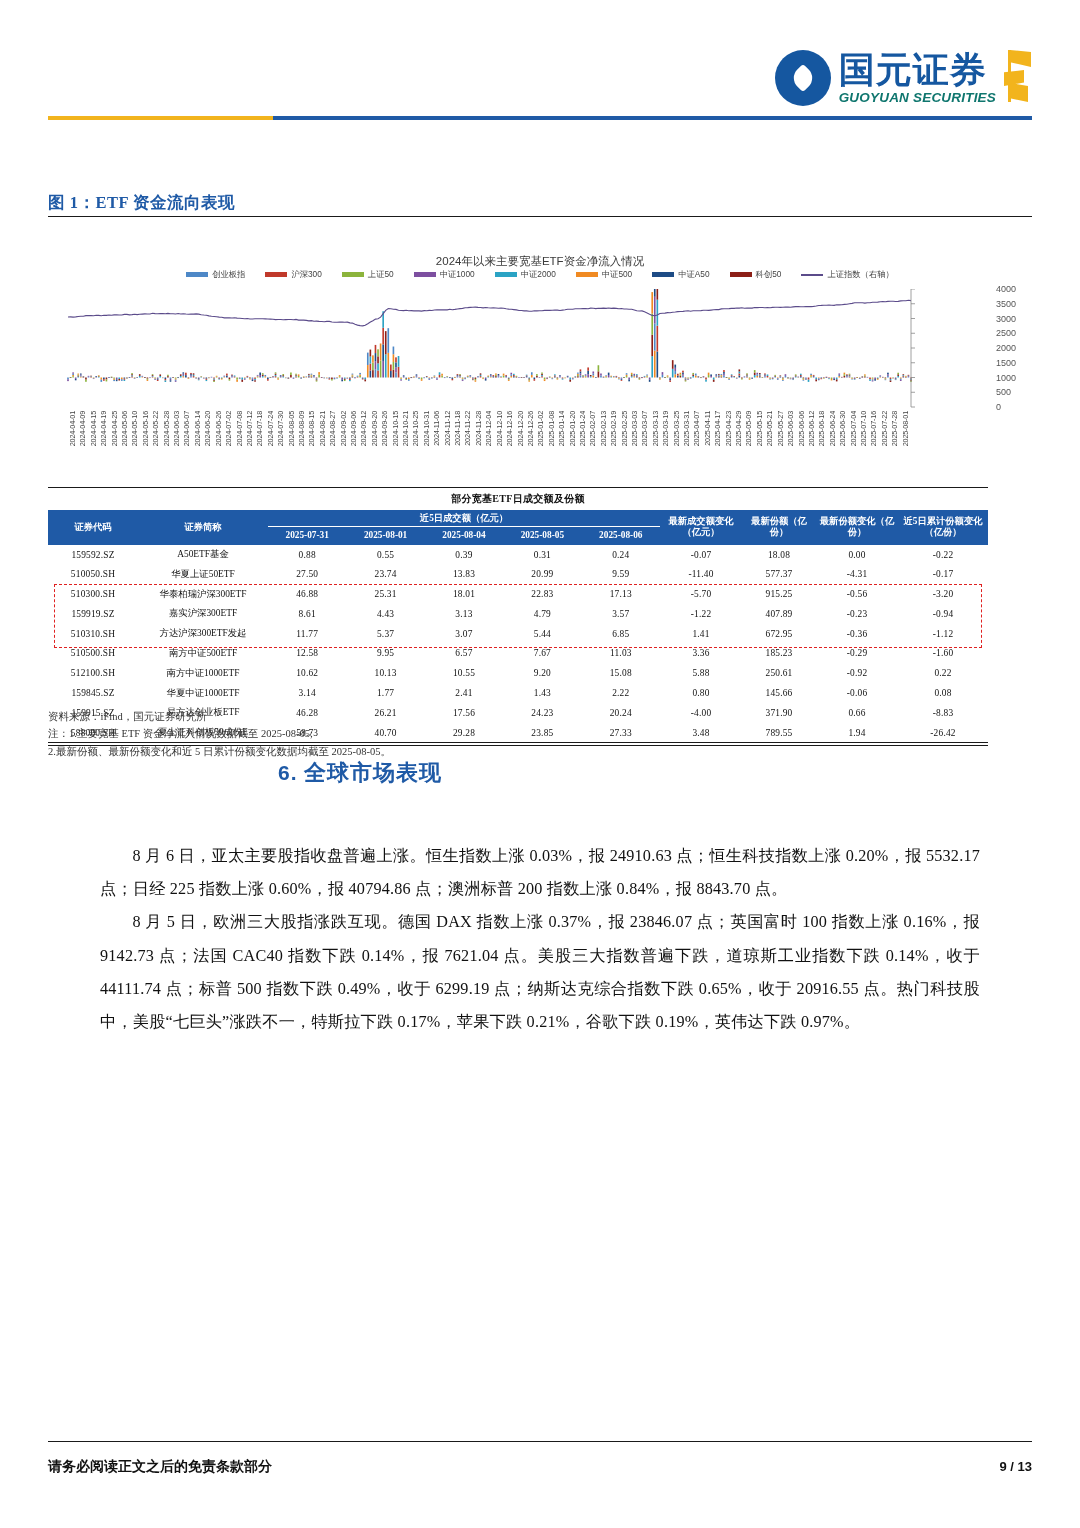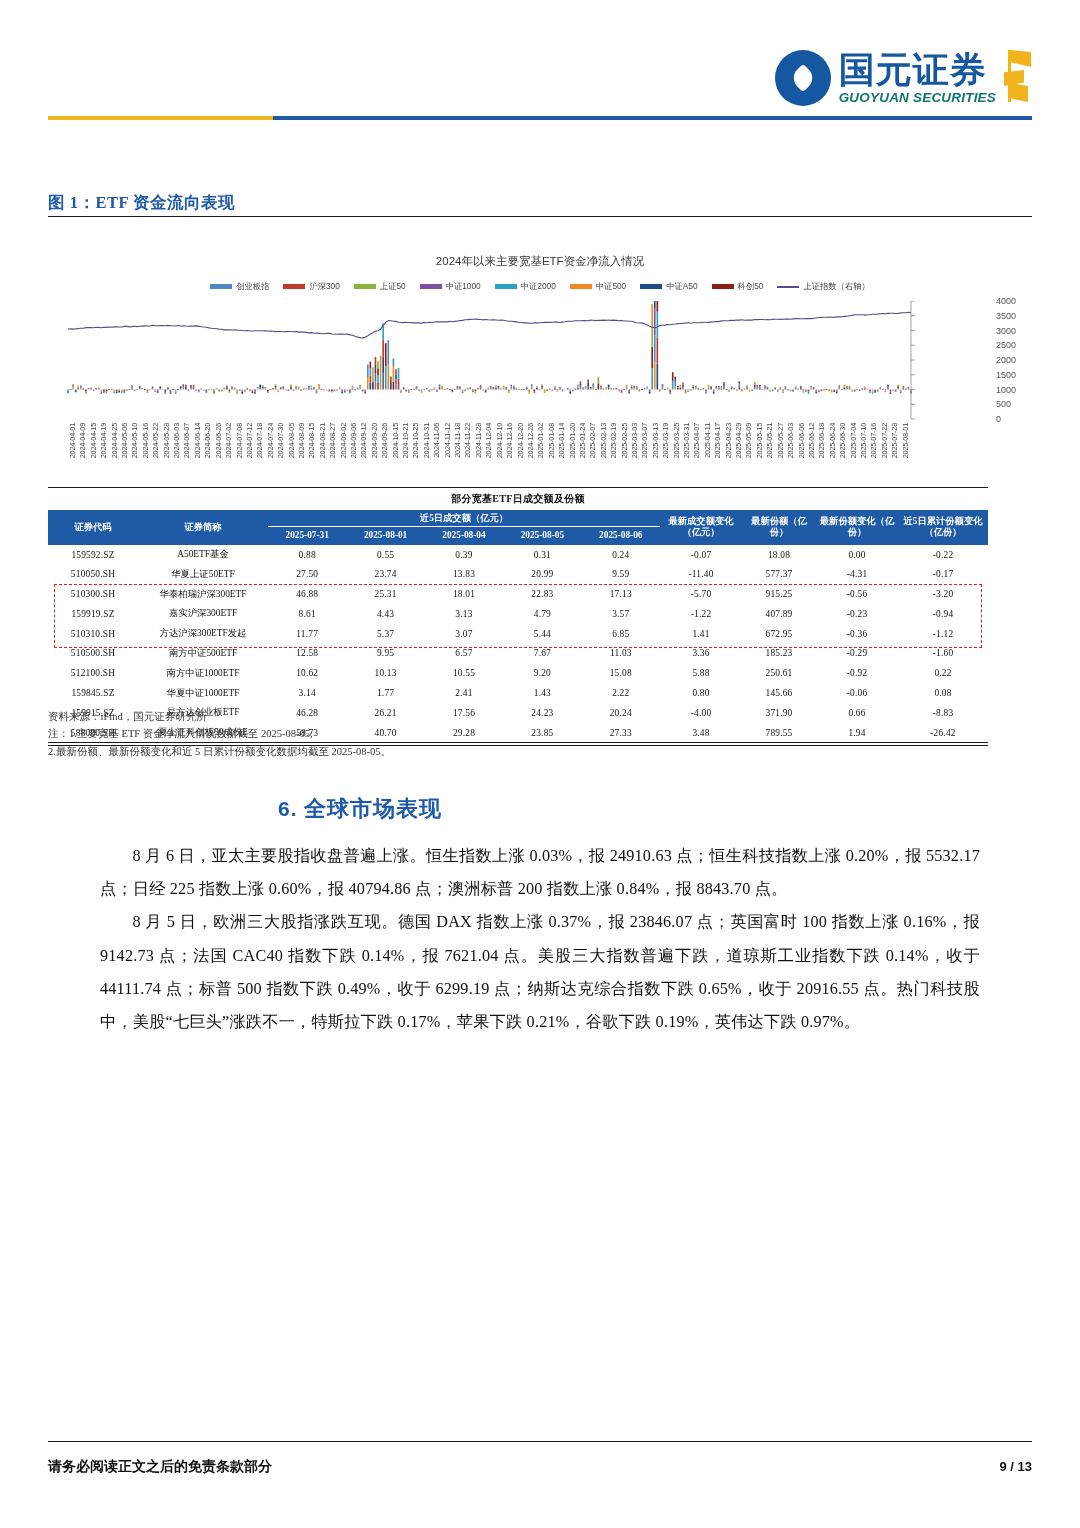--- a/index.html
+++ b/index.html
@@ -117,22 +117,21 @@
     text-align: center;
     font-size: 11.5px;
     color: #3a3a3a;
     font-family: "Liberation Sans", sans-serif;
     padding-top: 26px;
   }
   .legend {
     display: flex;
     justify-content: center;
     align-items: flex-end;
-    gap: 14px;
-    margin-top: 12px;
+    gap: 20px;
     flex-wrap: nowrap;
   }
   .legend-item {
     display: flex;
     align-items: center;
     gap: 4px;
     font-size: 8.3px;
     color: #444;
     font-family: "Liberation Sans", sans-serif;
     white-space: nowrap;
@@ -254,21 +253,21 @@
     width: 940px;
     font-size: 10.5px;
     color: #333;
     line-height: 1.65;
   }
   .notes div { white-space: nowrap; }
 
   
   .section-head {
     position: absolute;
-    top: 794px;
+    top: 758px;
     left: 278px;
     font-size: 22px;
     font-weight: bold;
     color: #1f5aa6;
     letter-spacing: 1px;
   }
   .section-head .num {
     font-family: "Liberation Sans", sans-serif;
     font-size: 21px;
   }

